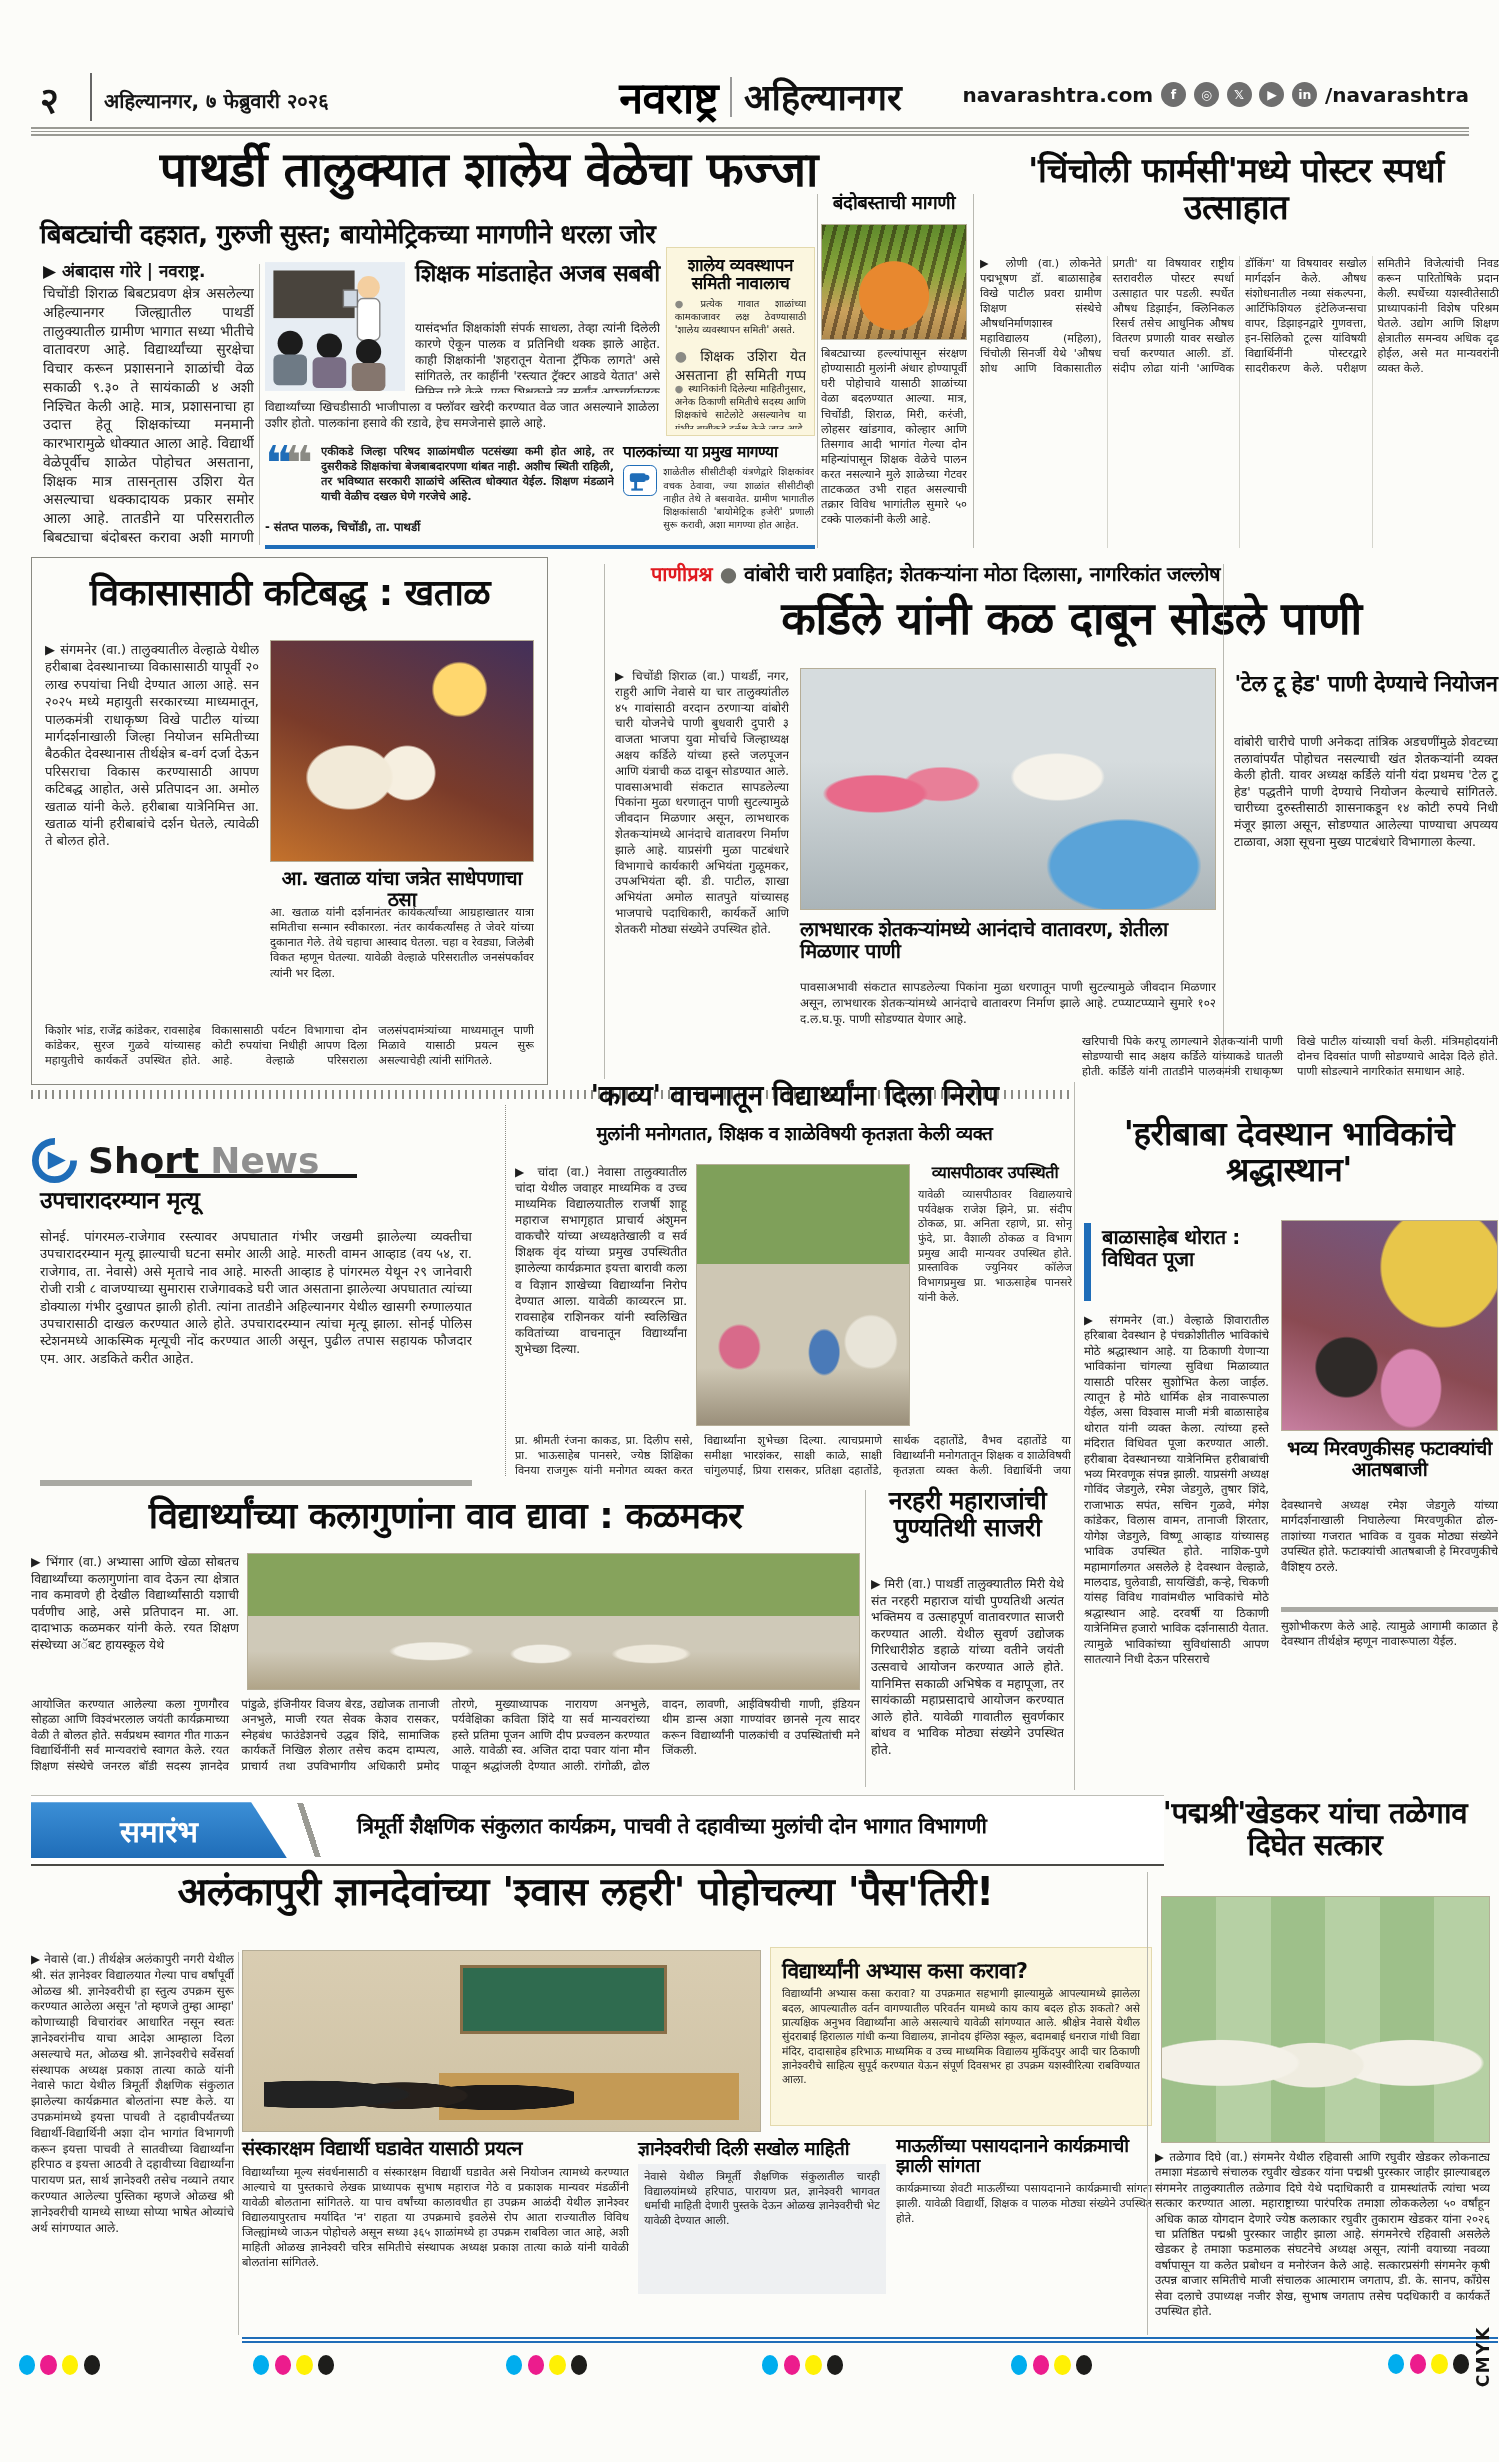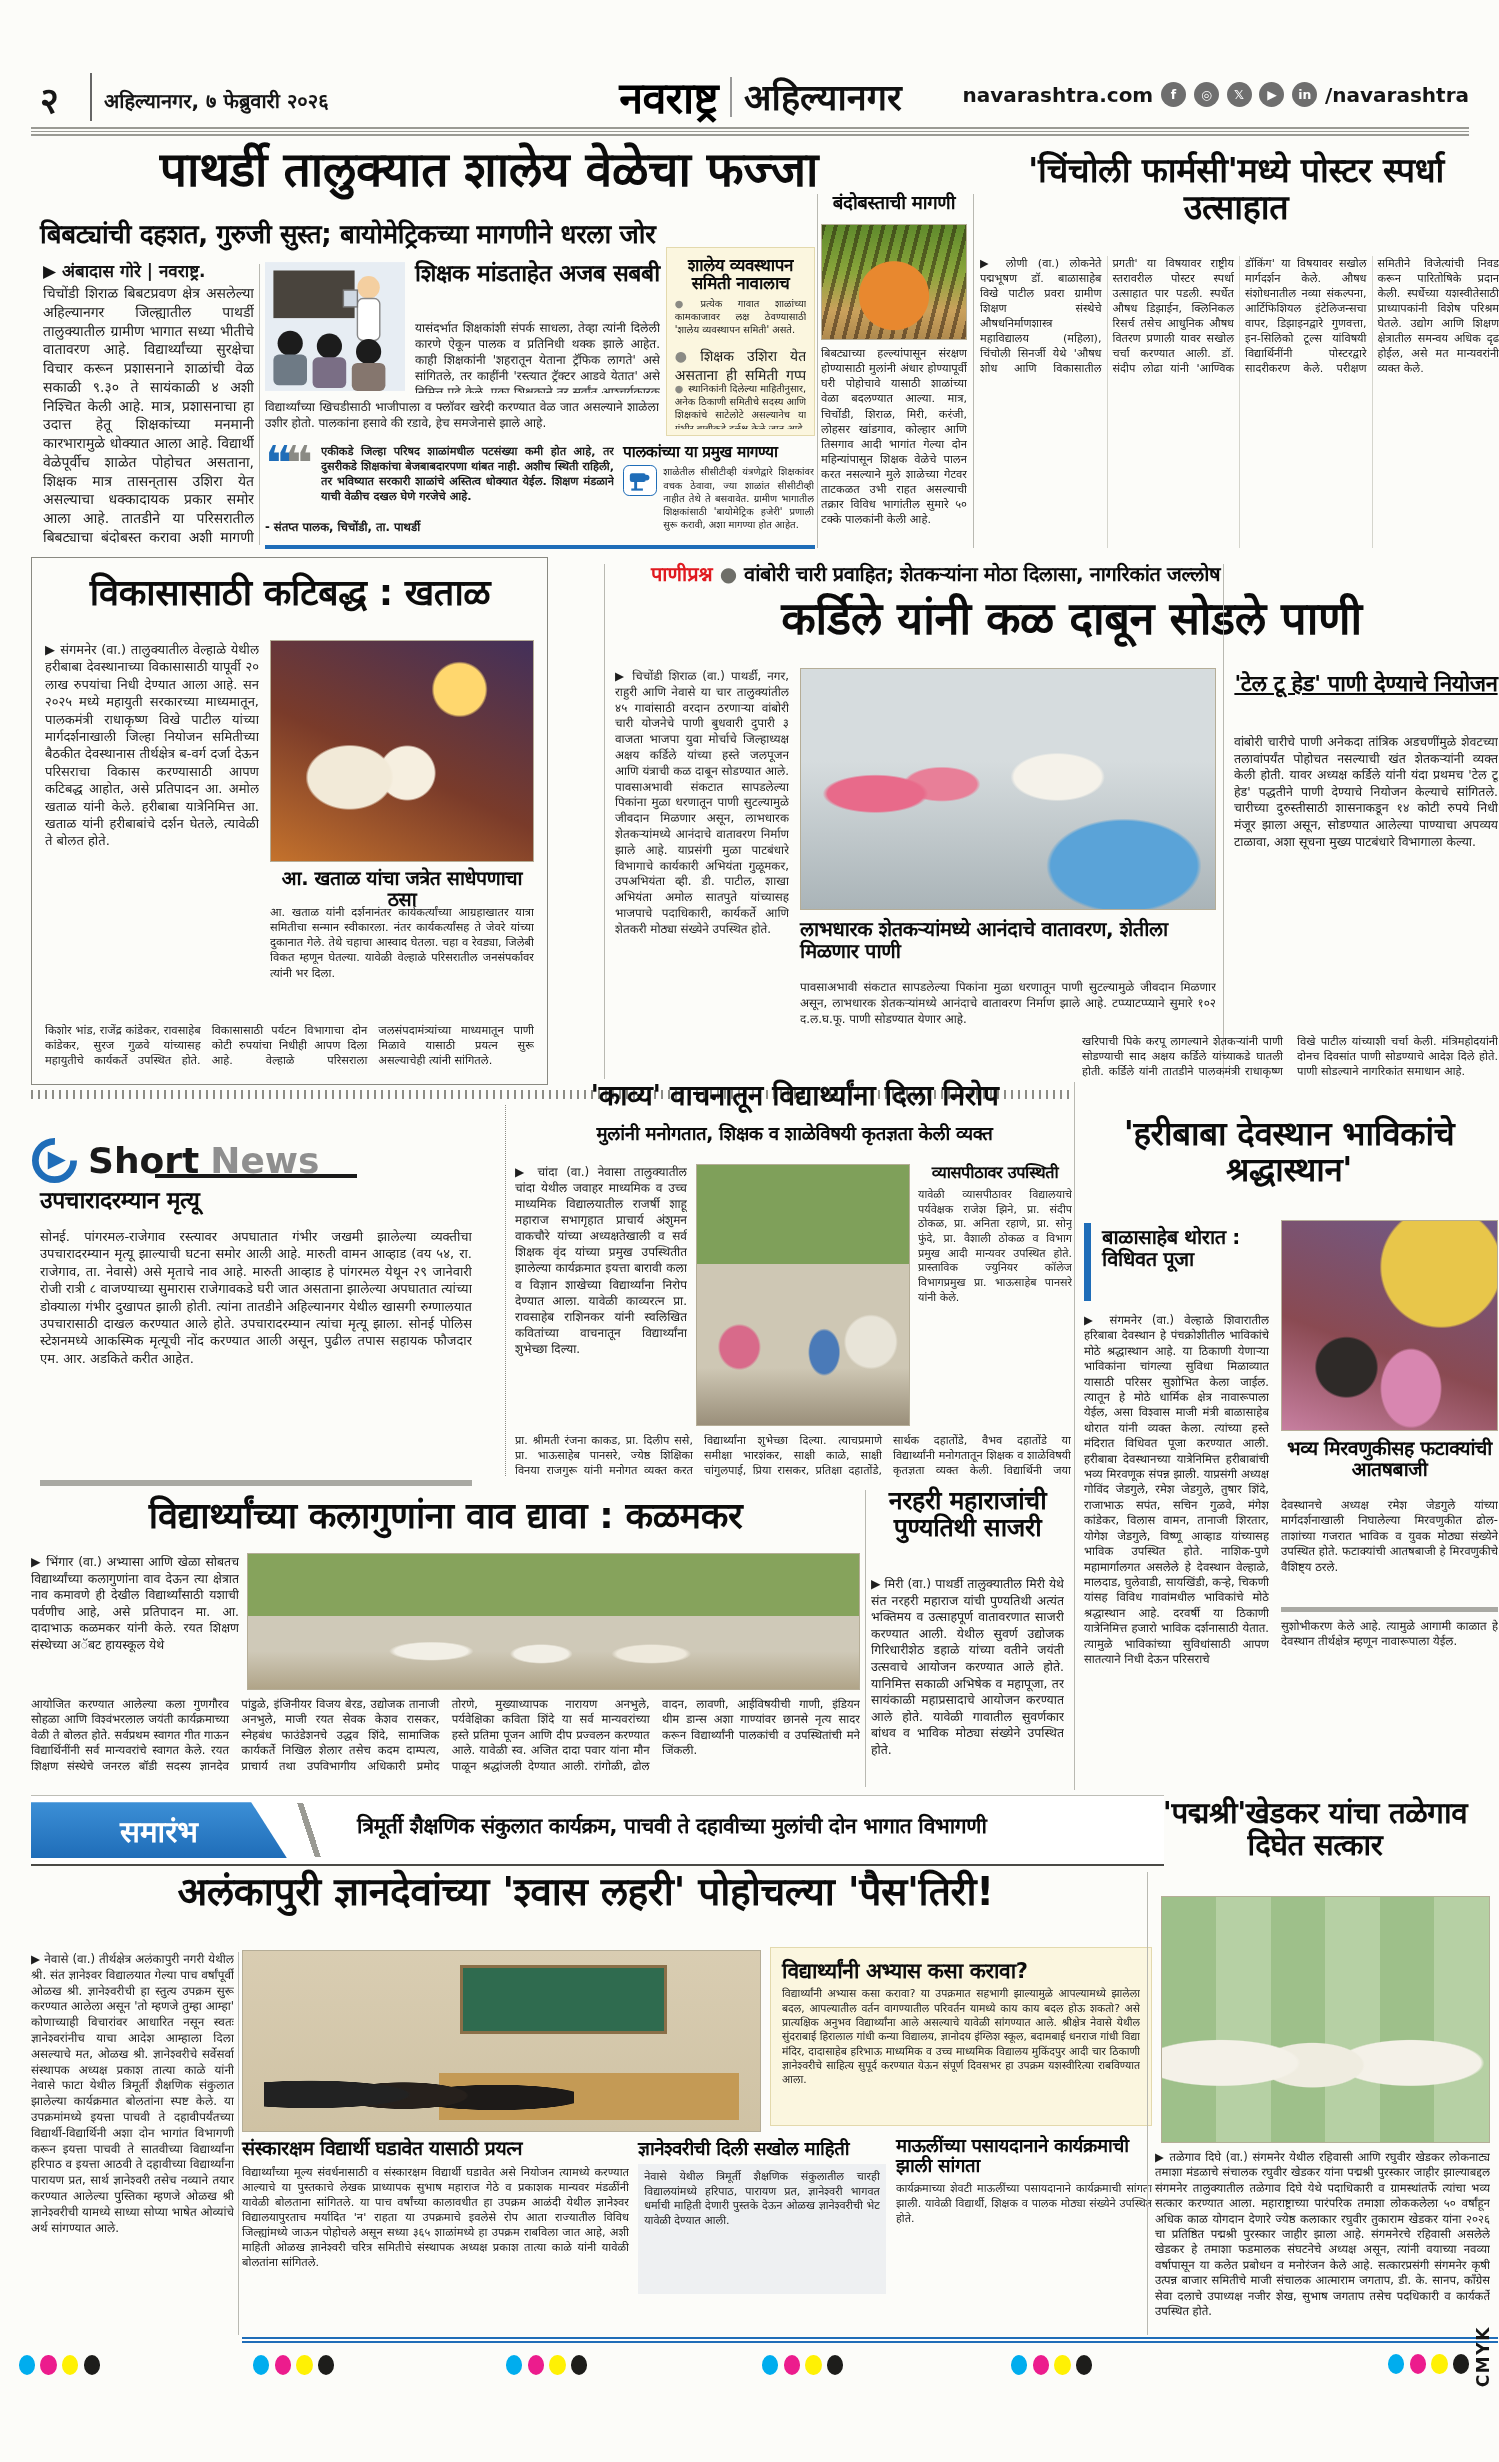--- a/index.html
+++ b/index.html
@@ -202,21 +202,21 @@
     <span class="kick-red">पाणीप्रश्न</span>
     <span style="color:#6e6e68;"> ● </span>
     <span class="hl" style="font-size:20px;">वांबोरी चारी प्रवाहित; शेतकऱ्यांना मोठा दिलासा, नागरिकांत जल्लोष</span>
   </div>
   <div class="abs hl ctr" style="left:651px;top:595px;width:841px;font-size:45px;">कर्डिले यांनी कळ दाबून सोडले पाणी</div>
   <div class="abs bodytxt just" style="left:615px;top:669px;width:174px;height:410px;font-size:11.8px;">▶ चिचोंडी शिराळ (वा.) पाथर्डी, नगर, राहुरी आणि नेवासे या चार तालुक्यांतील ४५ गावांसाठी वरदान ठरणाऱ्या वांबोरी चारी योजनेचे पाणी बुधवारी दुपारी ३ वाजता भाजपा युवा मोर्चाचे जिल्हाध्यक्ष अक्षय कर्डिले यांच्या हस्ते जलपूजन आणि यंत्राची कळ दाबून सोडण्यात आले. पावसाअभावी संकटात सापडलेल्या पिकांना मुळा धरणातून पाणी सुटल्यामुळे जीवदान मिळणार असून, लाभधारक शेतकऱ्यांमध्ये आनंदाचे वातावरण निर्माण झाले आहे. याप्रसंगी मुळा पाटबंधारे विभागाचे कार्यकारी अभियंता गुळूमकर, उपअभियंता व्ही. डी. पाटील, शाखा अभियंता अमोल सातपुते यांच्यासह भाजपाचे पदाधिकारी, कार्यकर्ते आणि शेतकरी मोठ्या संख्येने उपस्थित होते.</div>
   <div class="abs ph" id="kardile-photo" style="left:800px;top:668px;width:416px;height:242px;"></div>
   <div class="abs hl" style="left:800px;top:919px;width:416px;font-size:20px;">लाभधारक शेतकऱ्यांमध्ये आनंदाचे वातावरण, शेतीला मिळणार पाणी</div>
   <div class="abs bodytxt just ovh" style="left:800px;top:980px;width:416px;height:98px;font-size:11.8px;">पावसाअभावी संकटात सापडलेल्या पिकांना मुळा धरणातून पाणी सुटल्यामुळे जीवदान मिळणार असून, लाभधारक शेतकऱ्यांमध्ये आनंदाचे वातावरण निर्माण झाले आहे. टप्प्याटप्प्याने सुमारे १०२ द.ल.घ.फू. पाणी सोडण्यात येणार आहे.</div>
   <div class="abs vrule" style="left:1223px;top:564px;height:514px;"></div>
-  <div class="abs hl ctr" style="left:1234px;top:672px;width:264px;font-size:22px;text-decoration:underline;">'टेल टू हेड' पाणी देण्याचे नियोजन</div>
+  <div class="abs hl ctr" style="left:1234px;top:672px;width:264px;font-size:22px;">'टेल टू हेड' पाणी देण्याचे नियोजन</div>
   <div class="abs bodytxt just ovh" style="left:1234px;top:734px;width:264px;height:343px;font-size:12.4px;">वांबोरी चारीचे पाणी अनेकदा तांत्रिक अडचणींमुळे शेवटच्या तलावांपर्यंत पोहोचत नसल्याची खंत शेतकऱ्यांनी व्यक्त केली होती. यावर अध्यक्ष कर्डिले यांनी यंदा प्रथमच 'टेल टू हेड' पद्धतीने पाणी देण्याचे नियोजन केल्याचे सांगितले. चारीच्या दुरुस्तीसाठी शासनाकडून १४ कोटी रुपये निधी मंजूर झाला असून, सोडण्यात आलेल्या पाण्याचा अपव्यय टाळावा, अशा सूचना मुख्य पाटबंधारे विभागाला केल्या.</div>
 
   <div class="abs hatch" style="left:31px;top:1090px;width:1043px;height:9.3px;"></div>
 
   <div class="abs" id="sn-logo" style="left:32px;top:1116px;margin-top:22px;">
     <svg width="45" height="45" viewBox="0 0 40 40">
       <circle cx="20" cy="20" r="17" fill="none" stroke="#1f6db8" stroke-width="6" stroke-dasharray="80 28"></circle>
       <path d="M14 12 L30 20 L14 28 Z" fill="#1f6db8"></path>
     </svg>
     <span class="t1">Short</span>

